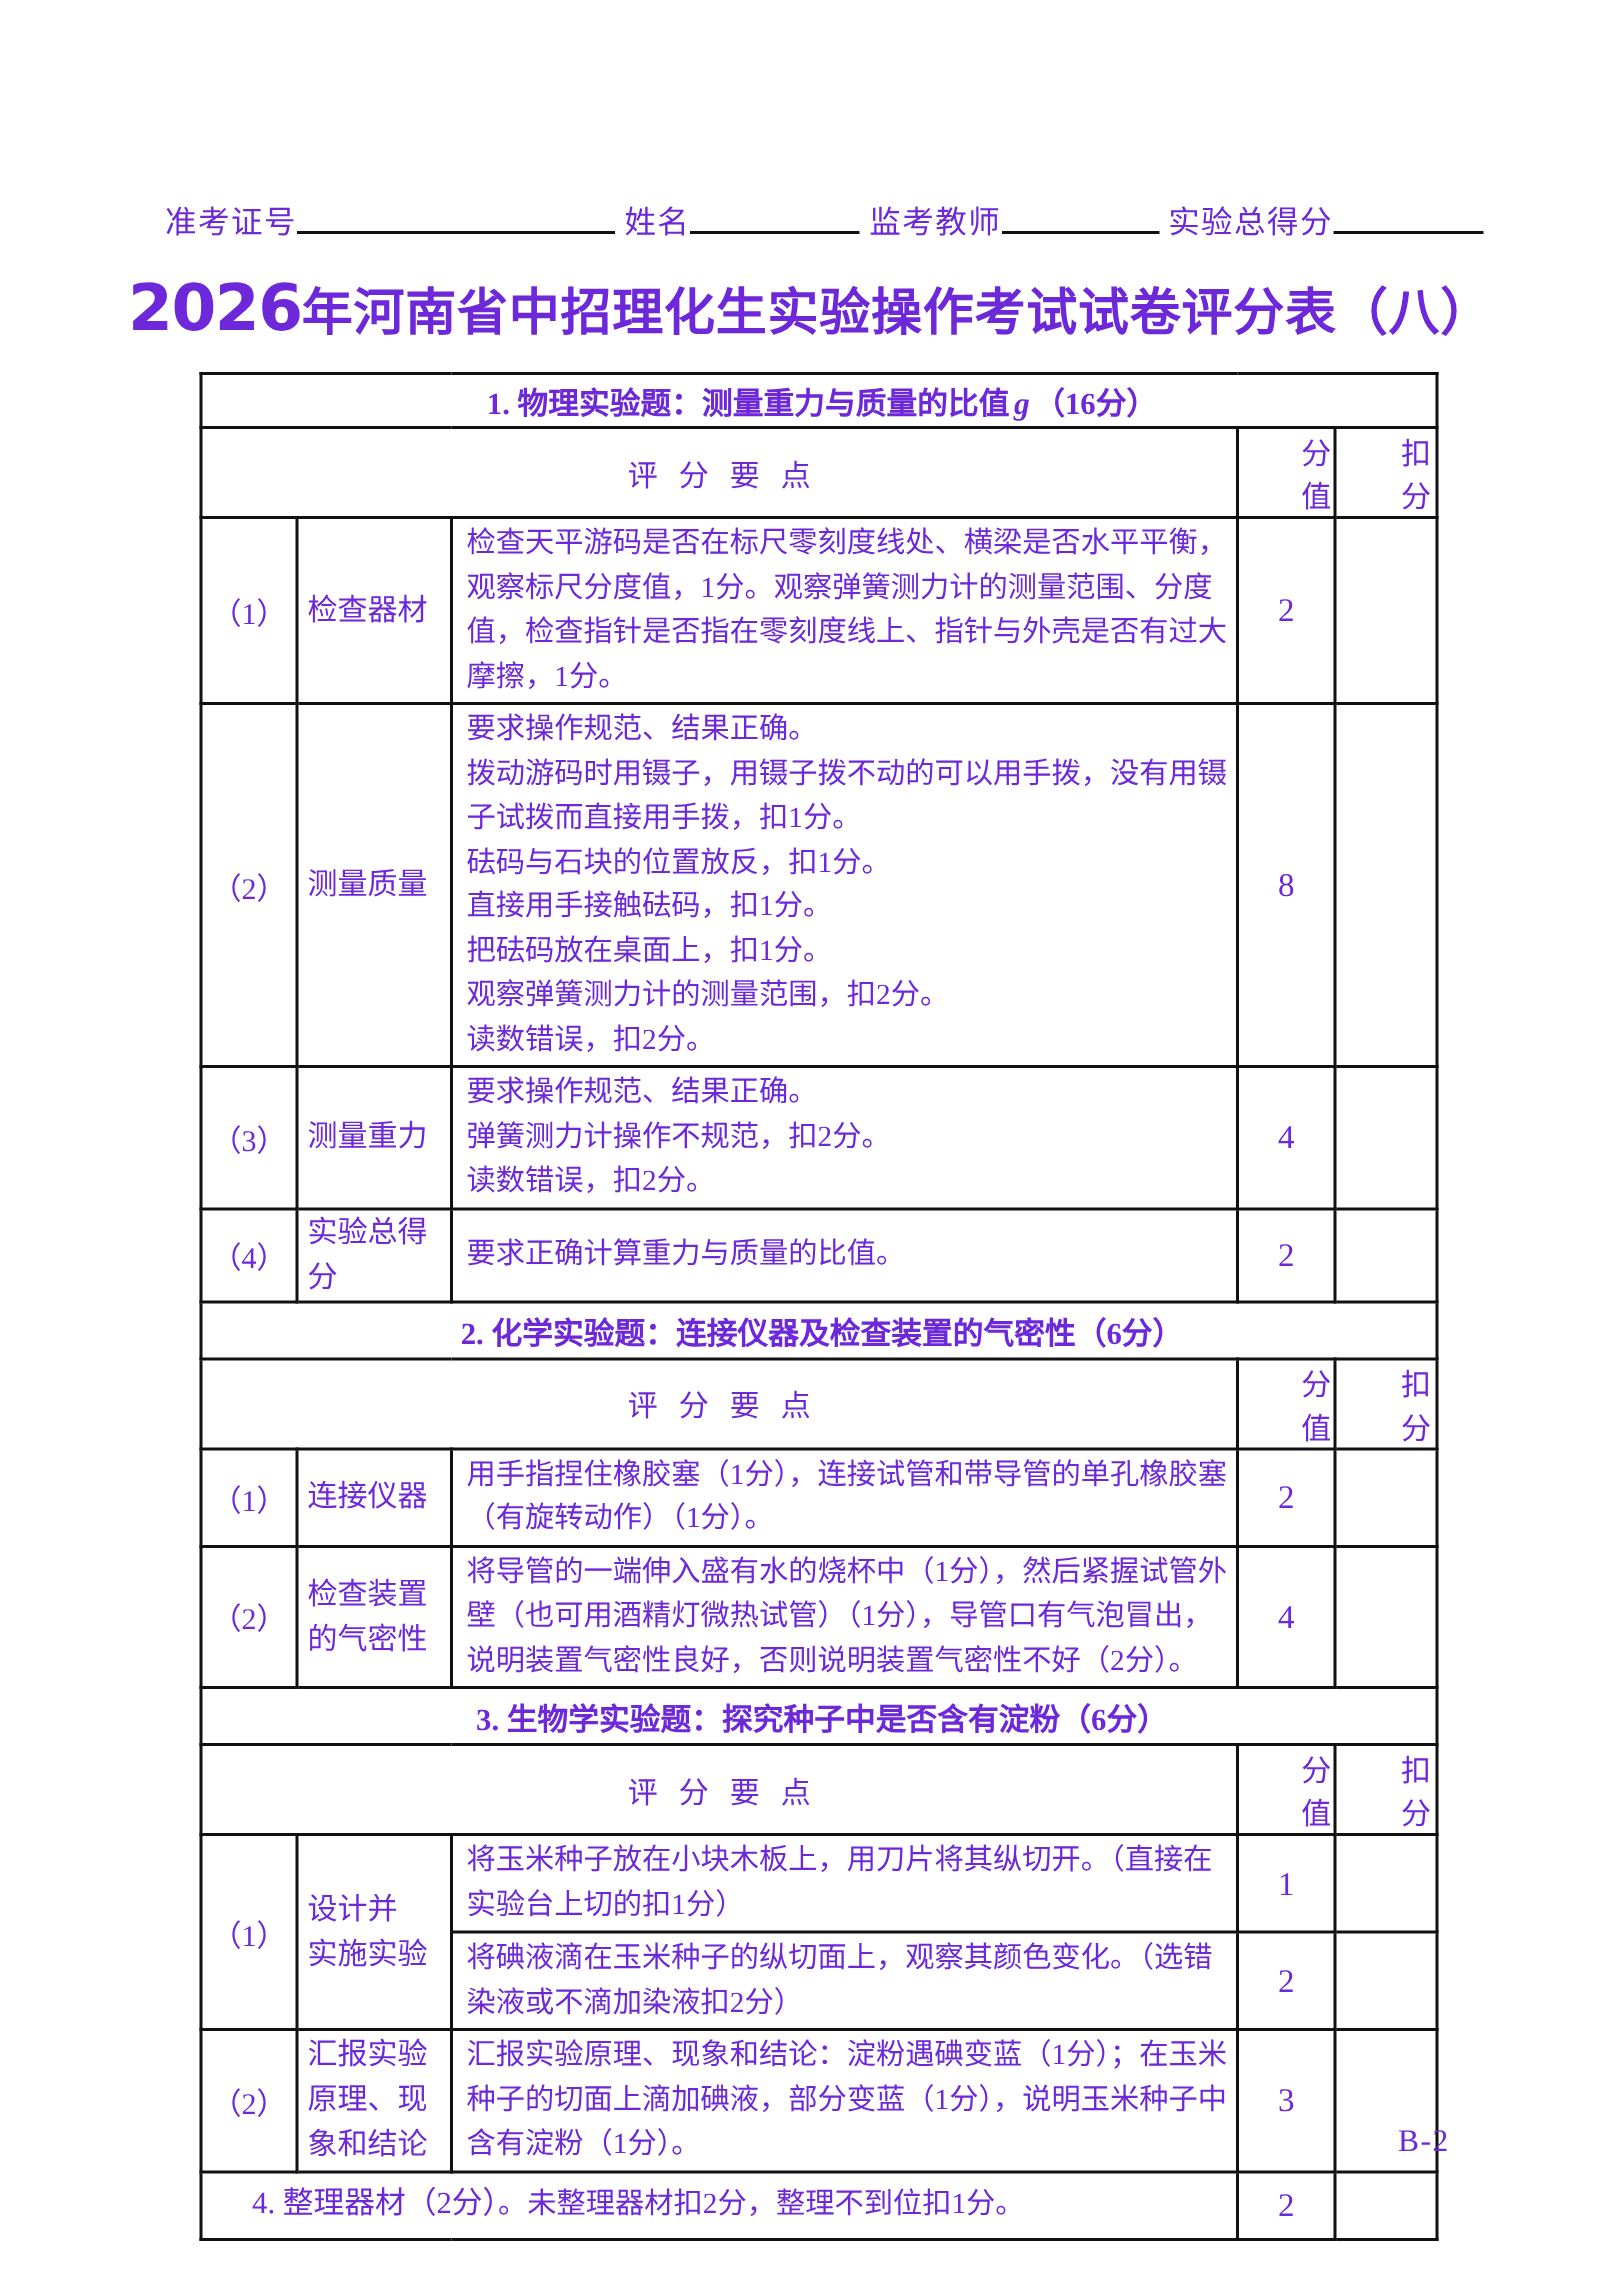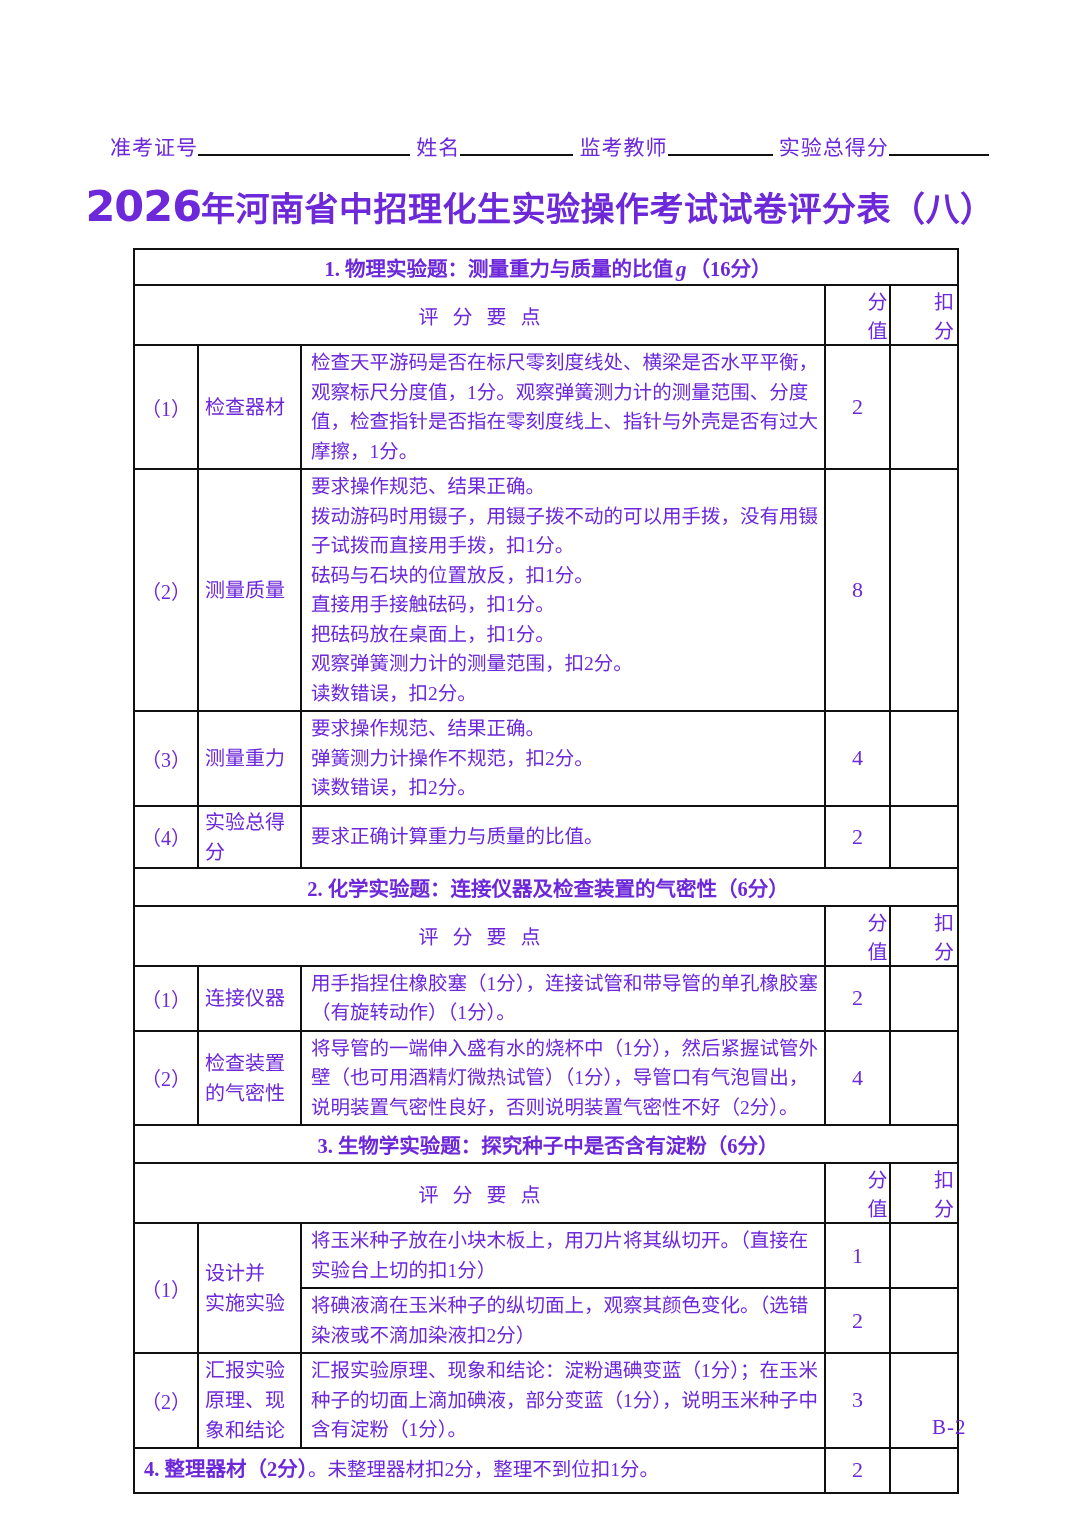--- a/index.html
+++ b/index.html
@@ -29,21 +29,21 @@
     font-size:20.5px; }
   .c-pheader { text-align:center; font-size:20px; word-spacing:9px; }
   .c-colhead { text-align:center; font-size:20px;padding-left:40px; }
   .c-no { text-align:center; font-size:20px; }
   .c-item { font-size:20px; line-height:30px;
     white-space:pre-line; padding:0 6px; }
   .c-text { text-align:left; padding:2px 6px 2px 9px; line-height:29.5px; }
   .c-text .ln { display:block; }
   .c-score { text-align:center; font-size:22px; }
   .var-g { font-style:italic; padding:0 3px; font-size:21px; }
-  .s4-bold { font-weight:bold; font-size:20.5px; }
+  .s4-bold { font-weight:normal; font-size:20.5px;margin-left:24px; }
 
   .footer { position:absolute; top:1415px; left:932px; font-size:21px;
     letter-spacing:1px; }
 </style>
 </head>
 <body>
 
 <div class="page">
 
   <div class="top-line">

